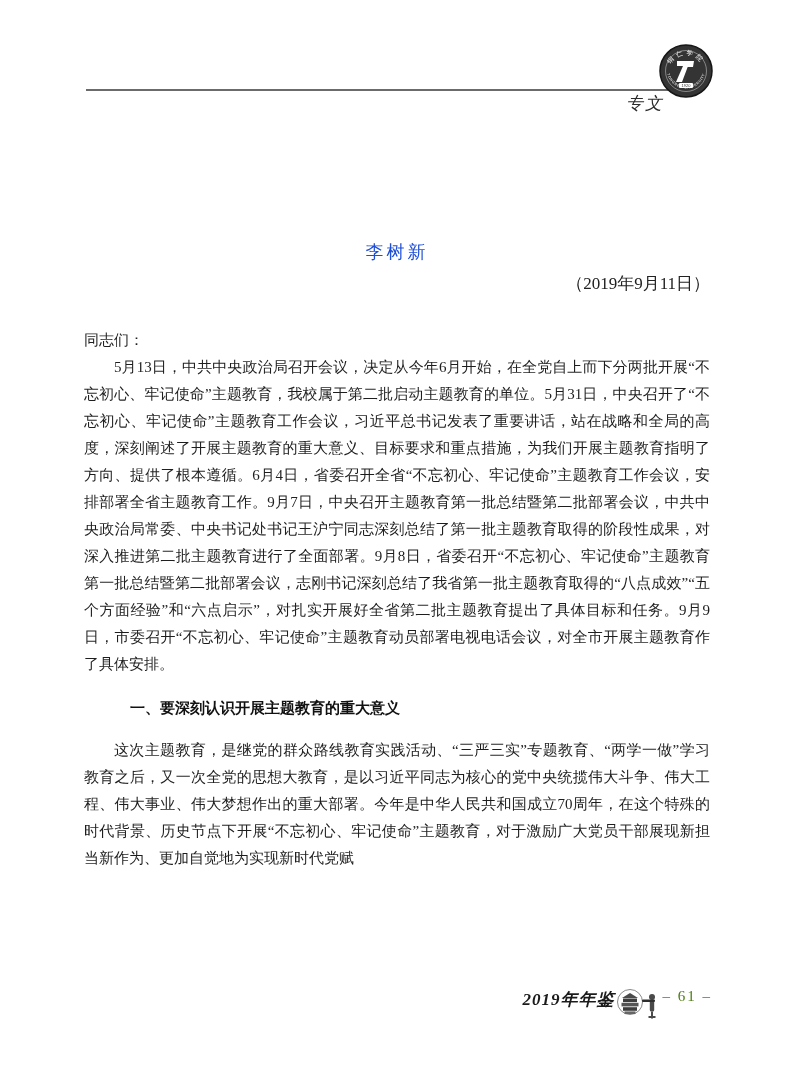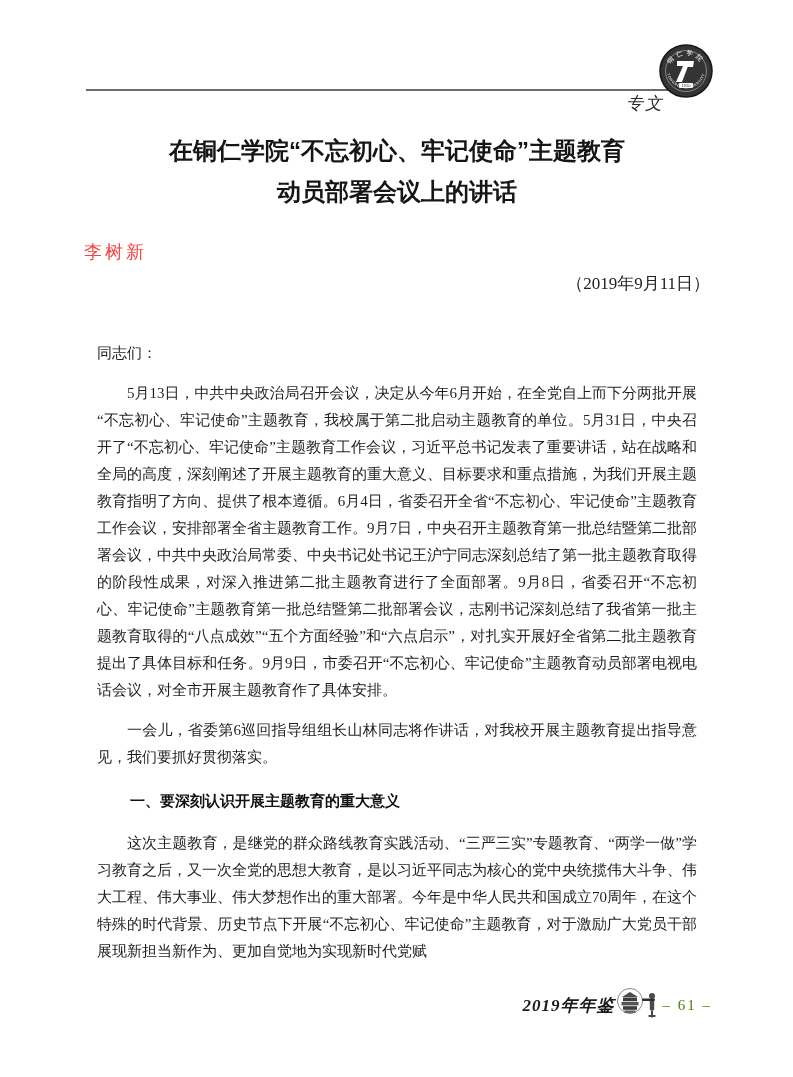--- a/index.html
+++ b/index.html
@@ -27,42 +27,42 @@
   .seal{position:absolute;left:659px;top:44px;width:54px;height:54px;}
   
   .title{
     position:absolute;left:84px;top:130px;width:626px;
     text-align:center;
     font-family:"Liberation Sans","DejaVu Sans",sans-serif;
     font-weight:700;font-size:24px;line-height:41px;color:#151515;
   }
   .author{
     position:absolute;left:84px;top:240px;width:626px;
-    font-size:18px;letter-spacing:3px;color:#ef4444;
+    text-align:center;font-size:18px;letter-spacing:3px;color:#1d4ed8;
   }
   .speech-date{
     position:absolute;left:84px;top:272px;width:626px;
     text-align:right;font-size:17px;color:#222;
   }
   
   .body-text{
     position:absolute;left:84px;top:327px;width:626px;
     font-size:15px;line-height:27px;text-align:justify;color:#1e1e1e;
   }
-  .body-text p{margin:13px;text-indent:2em;}
+  .body-text p{margin:0;text-indent:2em;}
   .body-text p.salutation{text-indent:0;}
   .body-text h3{
     margin:16px;text-indent:2em;
     font-family:"Liberation Sans","DejaVu Sans",sans-serif;
     font-weight:700;font-size:15px;line-height:27px;color:#111;
   }
   
   .footer{
     position:absolute;left:84px;top:988px;width:628px;height:34px;
-    display:flex;justify-content:flex-end;align-items:center;
+    display:flex;justify-content:flex-end;
   }
   .yearbook-label{
     font-size:17px;font-weight:700;font-style:italic;
     font-family:"Liberation Serif","DejaVu Serif",serif;
     color:#1b1b1b;letter-spacing:1px;
   }
   .page-number{font-size:15px;color:#4d7c0f;letter-spacing:2px;}
 </style>
 </head>
 <body>
@@ -86,32 +86,27 @@
       </text>
       <text font-family="Liberation Sans, sans-serif" font-size="3.6" fill="#ffffff" letter-spacing="0.6">
         <textPath href="#arcBot" startOffset="8%">TONGREN UNIVERSITY</textPath>
       </text>
       <path d="M18 17 L35 17 L34 23 L28 23 L30 19.5 L23 38 L17 38 L24 22 L18 22 Z" fill="#ffffff"></path>
       <rect x="20" y="39" width="14" height="5" rx="1" fill="#ffffff"></rect>
       <text x="27" y="43" text-anchor="middle" font-family="Liberation Sans, sans-serif" font-size="4" fill="#343434">1920</text>
     </svg>
   </div>
 
-  <div class="title">
-    <div>在铜仁学院“不忘初心、牢记使命”主题教育</div>
-    <div>动员部署会议上的讲话</div>
-  </div>
 
   <div class="author">李树新</div>
   <div class="speech-date">（2019年9月11日）</div>
 
   <div class="body-text">
     <p class="salutation">同志们：</p>
     <p>5月13日，中共中央政治局召开会议，决定从今年6月开始，在全党自上而下分两批开展“不忘初心、牢记使命”主题教育，我校属于第二批启动主题教育的单位。5月31日，中央召开了“不忘初心、牢记使命”主题教育工作会议，习近平总书记发表了重要讲话，站在战略和全局的高度，深刻阐述了开展主题教育的重大意义、目标要求和重点措施，为我们开展主题教育指明了方向、提供了根本遵循。6月4日，省委召开全省“不忘初心、牢记使命”主题教育工作会议，安排部署全省主题教育工作。9月7日，中央召开主题教育第一批总结暨第二批部署会议，中共中央政治局常委、中央书记处书记王沪宁同志深刻总结了第一批主题教育取得的阶段性成果，对深入推进第二批主题教育进行了全面部署。9月8日，省委召开“不忘初心、牢记使命”主题教育第一批总结暨第二批部署会议，志刚书记深刻总结了我省第一批主题教育取得的“八点成效”“五个方面经验”和“六点启示”，对扎实开展好全省第二批主题教育提出了具体目标和任务。9月9日，市委召开“不忘初心、牢记使命”主题教育动员部署电视电话会议，对全市开展主题教育作了具体安排。</p>
-    <p>一会儿，省委第6巡回指导组组长山林同志将作讲话，对我校开展主题教育提出指导意见，我们要抓好贯彻落实。</p>
     <h3>一、要深刻认识开展主题教育的重大意义</h3>
     <p>这次主题教育，是继党的群众路线教育实践活动、“三严三实”专题教育、“两学一做”学习教育之后，又一次全党的思想大教育，是以习近平同志为核心的党中央统揽伟大斗争、伟大工程、伟大事业、伟大梦想作出的重大部署。今年是中华人民共和国成立70周年，在这个特殊的时代背景、历史节点下开展“不忘初心、牢记使命”主题教育，对于激励广大党员干部展现新担当新作为、更加自觉地为实现新时代党赋</p>
   </div>
 
   <div class="footer">
     <span class="yearbook-label">2019年年鉴</span>
     <span>
       <svg viewBox="0 0 48 32" width="48" height="32">
         <circle cx="15" cy="14" r="12.5" fill="none" stroke="#8a8a8a" stroke-width="1"></circle>
         <path d="M7 10 L15 5 L23 10 Z" fill="#4a4a4a"></path>

